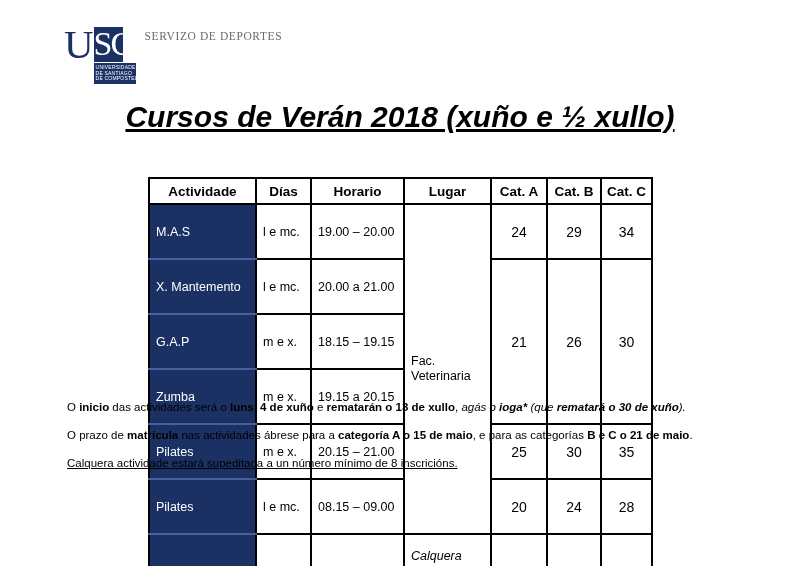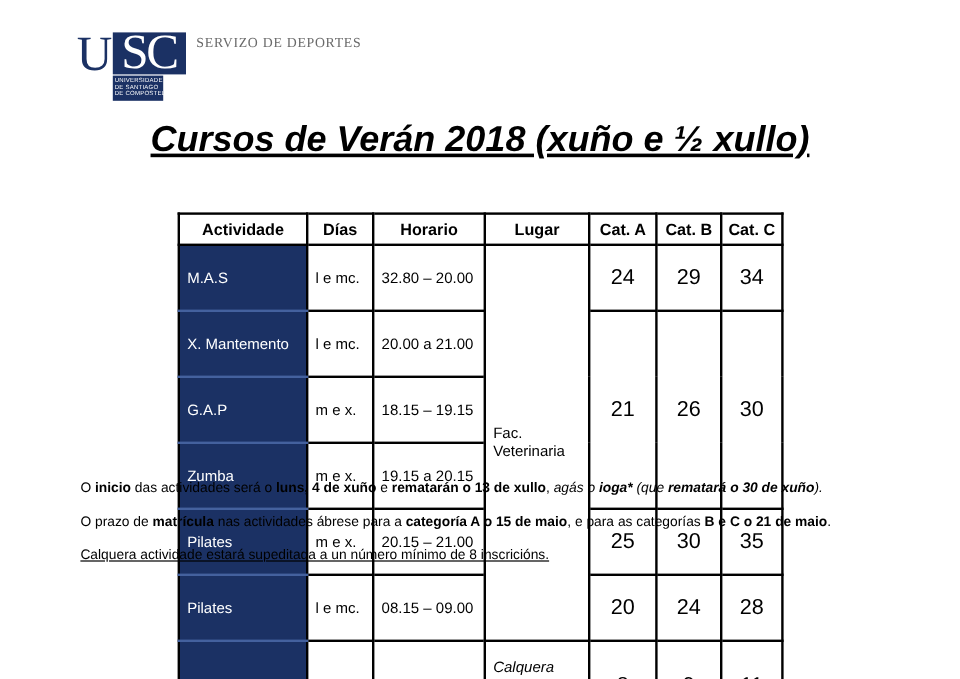--- a/index.html
+++ b/index.html
@@ -16,24 +16,24 @@
   
   .logo-row { position: absolute; left: 64px; top: 27px; display: flex; align-items: flex-start; }
   .logo { display: flex; align-items: flex-start; }
   .logo-u {
     font-family: "Liberation Serif", serif;
     font-size: 41px; line-height: 34px;
     color: #1b3164; letter-spacing: -1px;
   }
   .logo-stack { display: flex; flex-direction: column; margin-left: 1px; }
   .sc-box {
-    width: 61px; height: 35px;
+    width: 29px; height: 35px;
     background: #1b3164; color: #fff;
     font-family: "Liberation Serif", serif;
-    font-size: 41px; line-height: 33px;
+    font-size: 34px; line-height: 33px;
     text-align: center; letter-spacing: -2px;
   }
   .univ-box {
     width: 39px; margin-top: 1px;
     background: #1b3164; color: #fff;
     padding: 2px 1px 2px 2px;
     font-size: 5px; line-height: 1.1; letter-spacing: 0.2px;
     white-space: nowrap;
   }
   .service-name {
@@ -60,21 +60,21 @@
     font-size: 13.5px; font-weight: bold; text-align: center;
     height: 22px; padding: 1px 2px; background: #fff;
   }
   td { font-size: 12.5px; height: 25px; padding: 14px 6px; vertical-align: middle; background: #fff; }
   td.act {
     background: #1b3164; color: #ffffff;
     border-top: 2px solid #44619e; border-bottom: 2px solid #44619e;
   }
   td.act-first { border-top-color: #000; }
   td.act-last  { border-bottom-color: #000; }
-  td.num { text-align: center; padding: 1px 2px; font-size: 18px; }
+  td.num { text-align: center; padding: 1px 2px; font-size: 14px; }
   td.lugar { line-height: 1.2; }
   tr.italic td.act, tr.italic td.days, tr.italic td.time, tr.italic td.lugar { font-style: italic; }
   tr.tall td { height: 34px; }
 
   
   .notes { position: absolute; left: 67px; top: 400px; width: 710px; font-size: 11.5px; line-height: 15px; }
   .notes p { margin: 0 0 13px 0; }
 </style>
 </head>
 <body>
@@ -117,21 +117,21 @@
           <th>Lugar</th>
           <th>Cat. A</th>
           <th>Cat. B</th>
           <th>Cat. C</th>
         </tr>
       </thead>
       <tbody>
         <tr>
           <td class="act act-first">M.A.S</td>
           <td class="days">l e mc.</td>
-          <td class="time">32.80 – 20.00</td>
+          <td class="time">19.00 – 20.00</td>
           <td class="lugar" rowspan="6">Fac. Veterinaria</td>
           <td class="num">24</td>
           <td class="num">29</td>
           <td class="num">34</td>
         </tr>
         <tr>
           <td class="act">X. Mantemento</td>
           <td class="days">l e mc.</td>
           <td class="time">20.00 a 21.00</td>
           <td class="num" rowspan="3">21</td>

